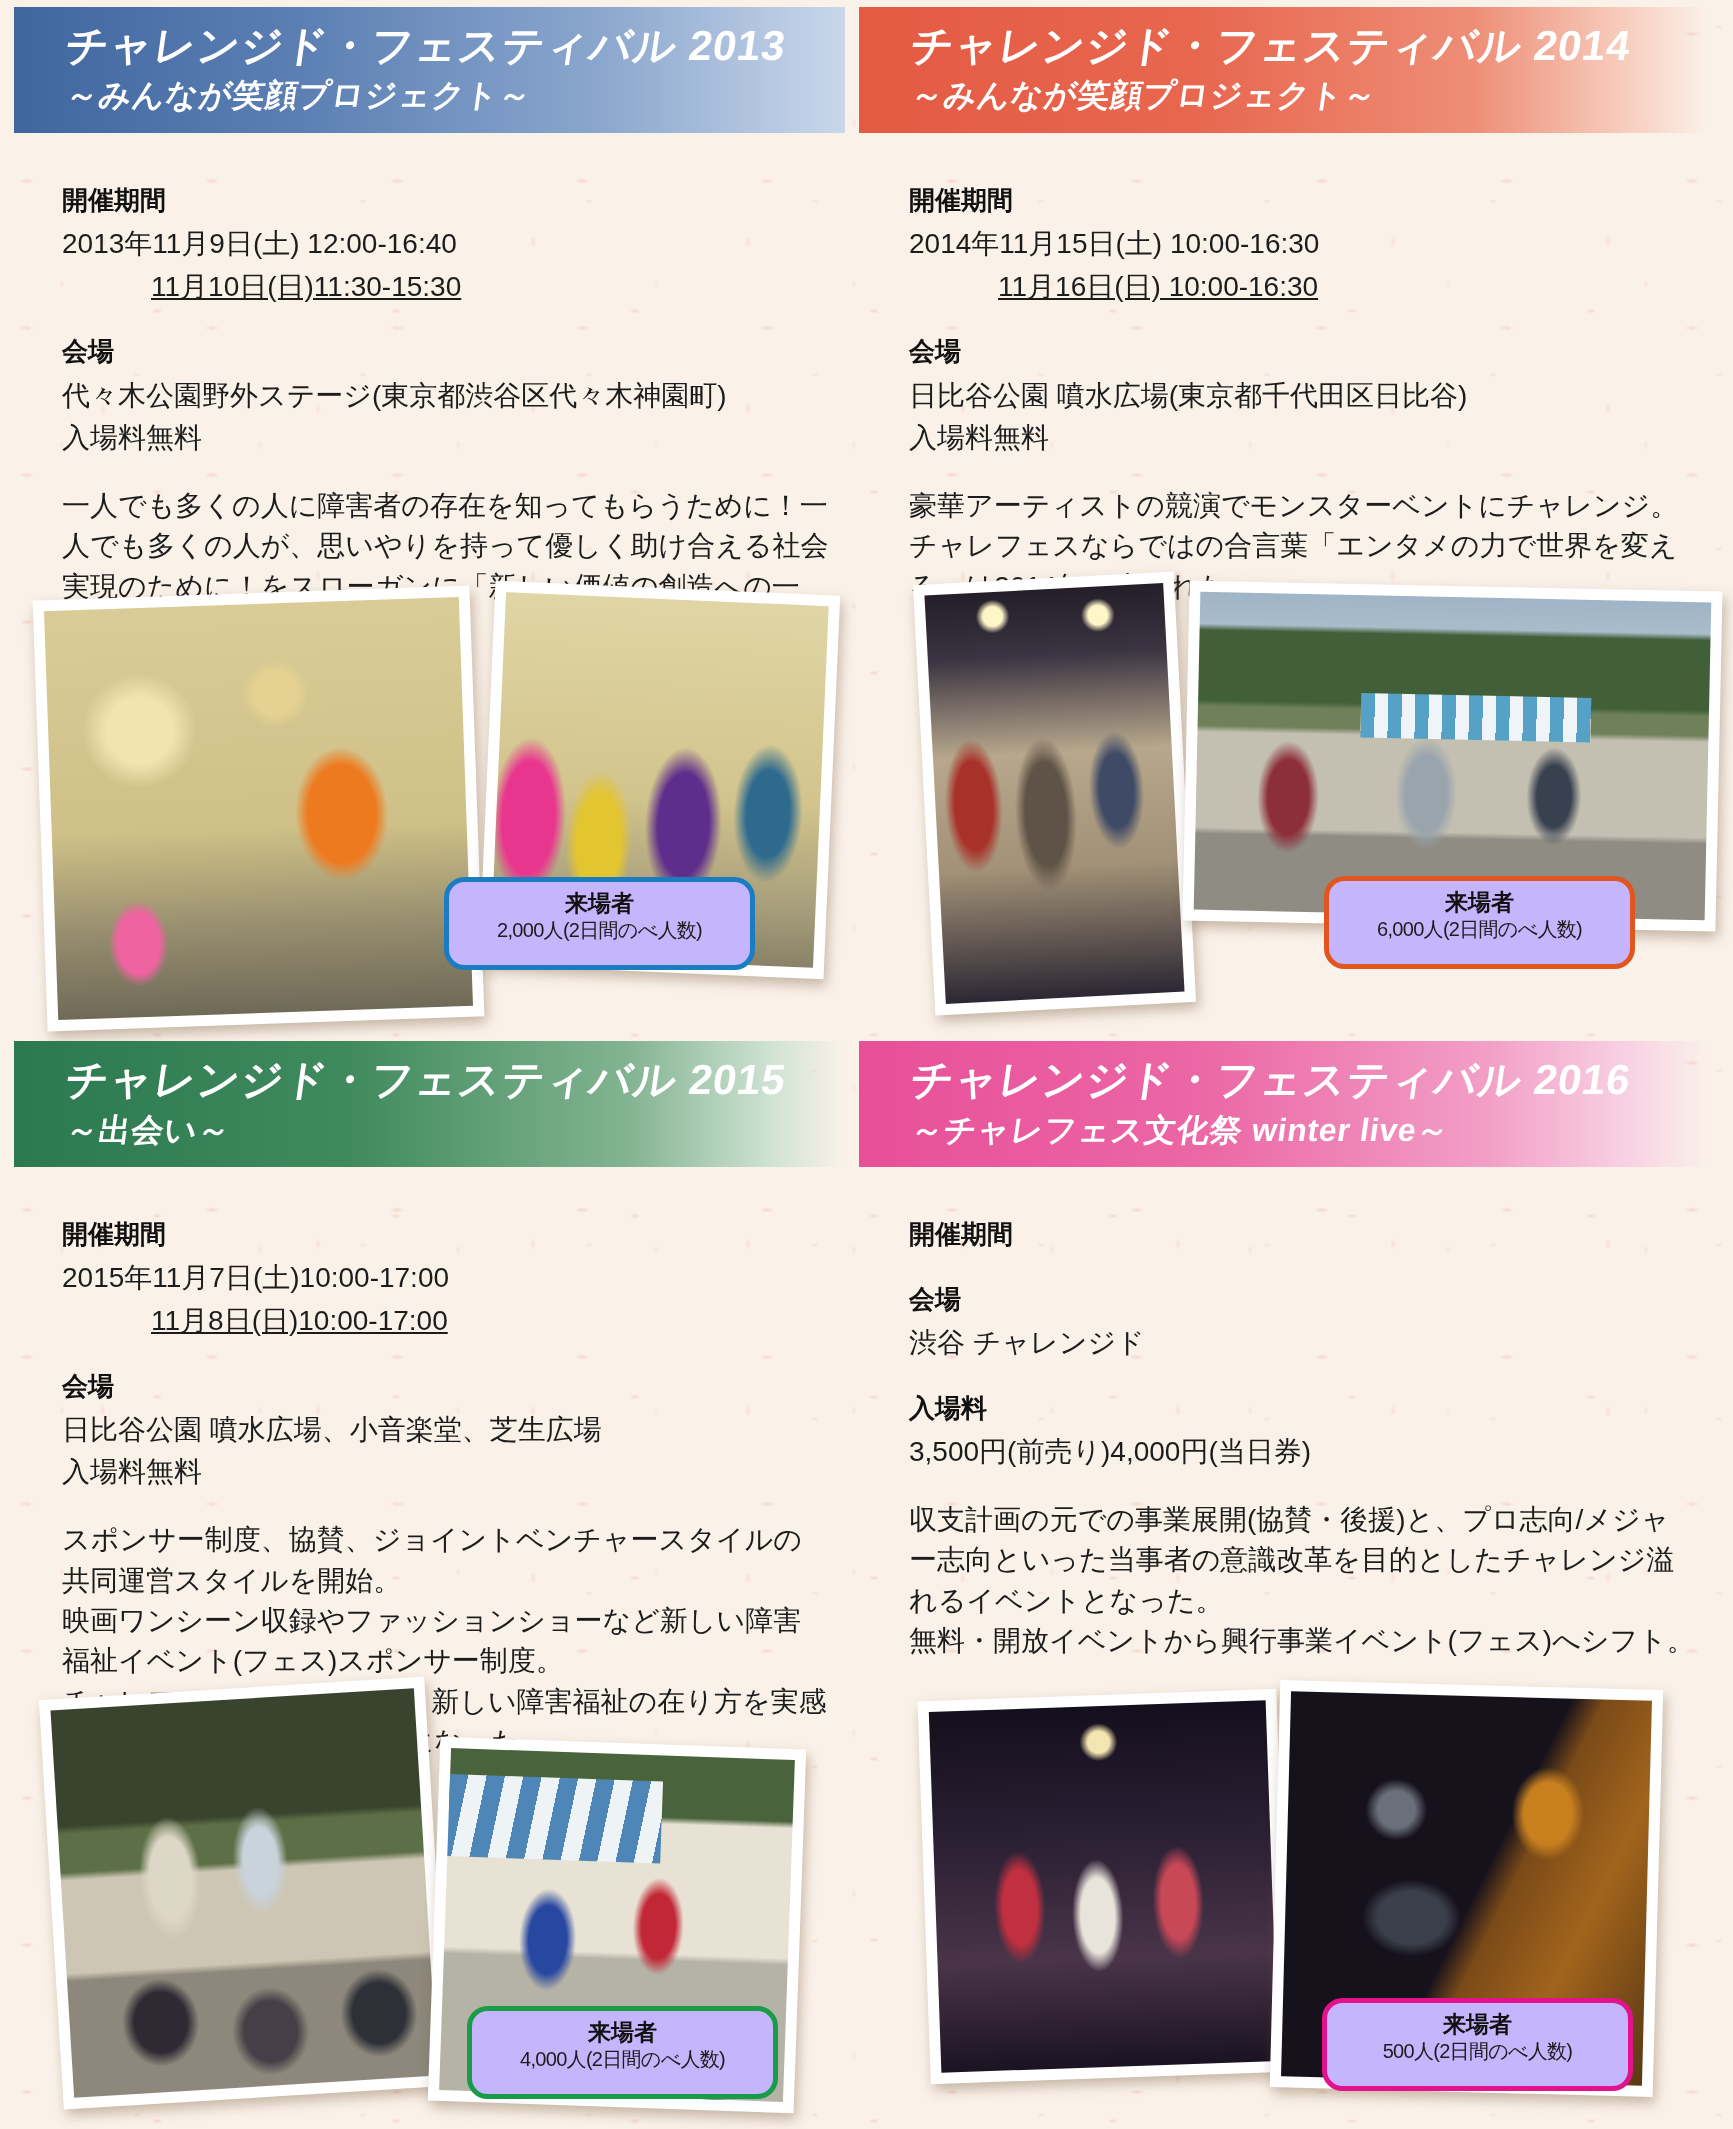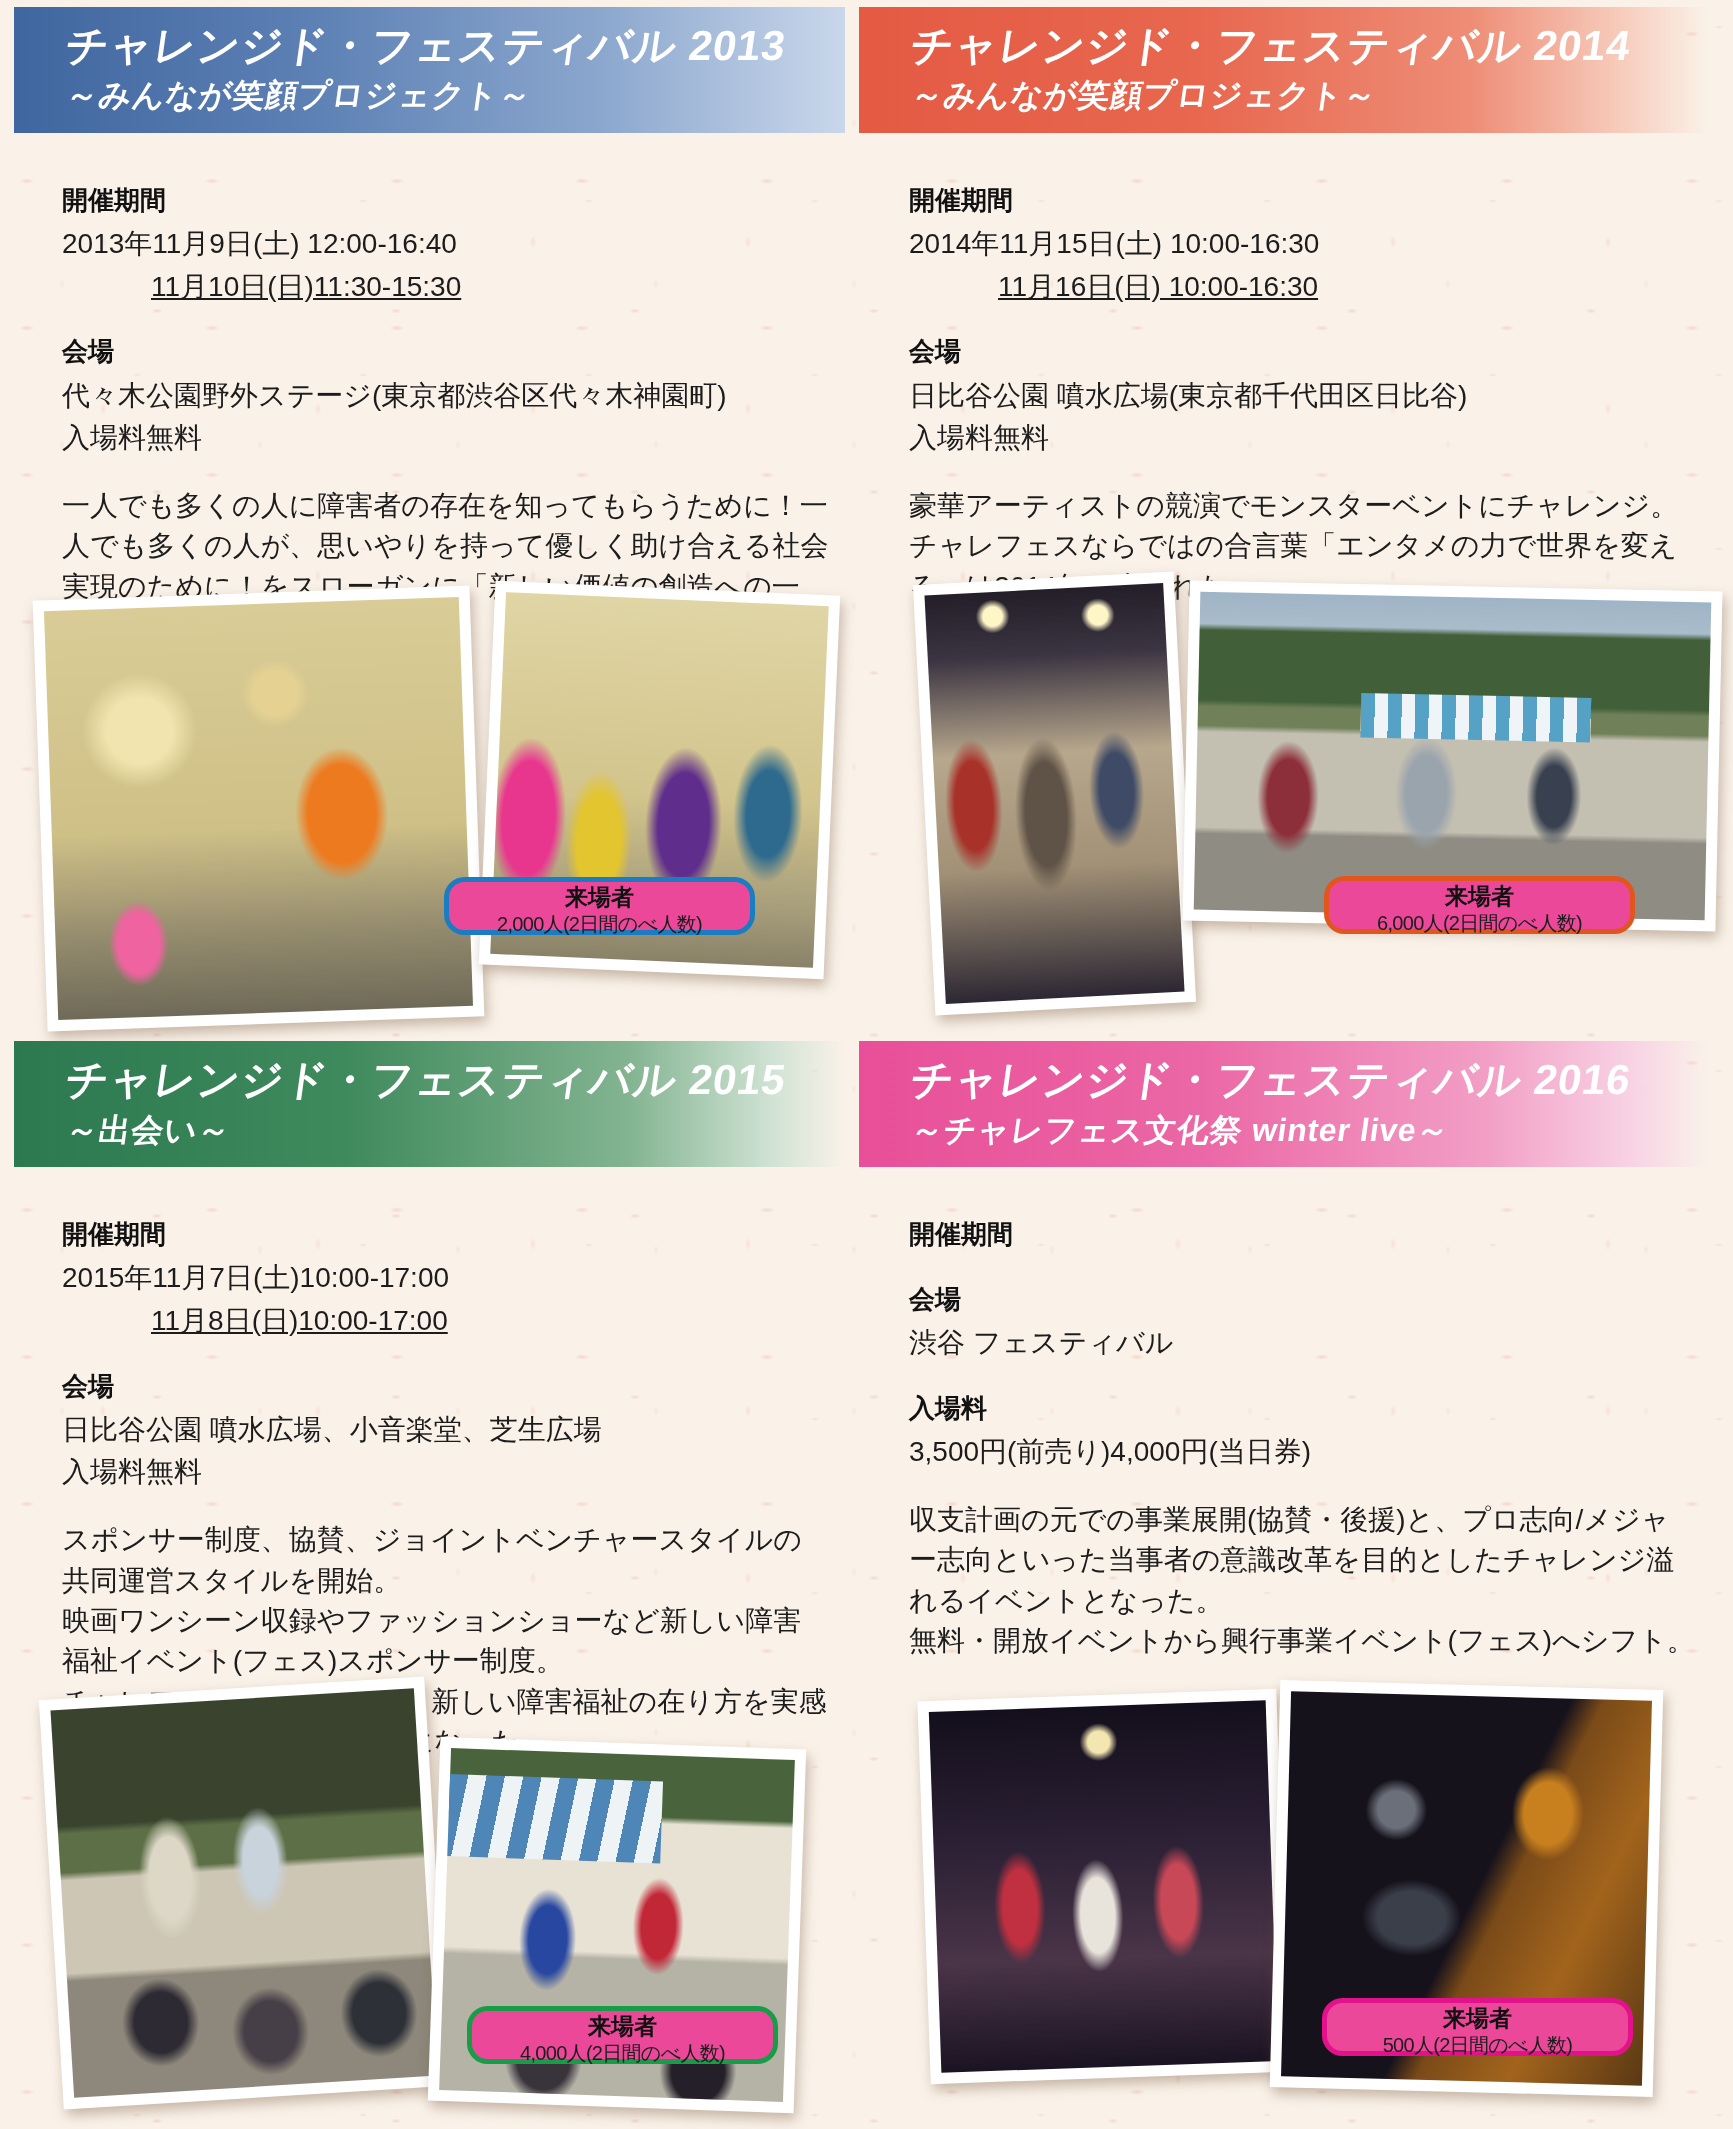--- a/index.html
+++ b/index.html
@@ -102,22 +102,22 @@
     radial-gradient(34px 75px at 48% 58%,#e8e4dc 0 50%,rgba(232,228,220,0) 75%),
     radial-gradient(34px 75px at 72% 55%,#c84858 0 50%,rgba(200,72,88,0) 75%),
     radial-gradient(27px 27px at 50% 10%,#f4e6b0 0 40%,rgba(244,230,176,0) 70%),
     linear-gradient(180deg,#140f1c 0%,#2a1f33 35%,#4a3448 70%,#1a1322 100%);}
   .i16b{background-image:
     radial-gradient(48px 62px at 72% 30%,#c8801f 0 50%,rgba(200,128,31,0) 75%),
     radial-gradient(62px 48px at 35% 58%,#3a3f4a 0 55%,rgba(58,63,74,0) 80%),
     radial-gradient(41px 41px at 30% 30%,#6a6f7a 0 45%,rgba(106,111,122,0) 75%),
     linear-gradient(115deg,#16121c 0 52%,#7a4a18 58%,#a2641c 75%,#5a3814 100%);}
   
-  .badge{position:absolute;width:311px;height:58px;box-sizing:border-box;background:#ec4899;
-    border:5.5px solid #000;border-radius:20.5px;text-align:center;padding-top:1px;z-index:5;}
+  .badge{position:absolute;width:311px;height:93px;box-sizing:border-box;background:#c4b5fd;
+    border:5.5px solid #000;border-radius:20.5px;text-align:center;padding-top:7px;z-index:5;}
   .badge .blabel{font-size:23px;font-weight:700;color:#111;line-height:1.25;}
   .badge .bvalue{font-size:20px;color:#1c1c1c;line-height:1.2;letter-spacing:-0.7px;}
   .s0 .badge{left:444px;top:877px;border-color:#1a7dc2;}
   .s1 .badge{left:457px;top:876px;border-color:#e1561f;}
   .s2 .badge{left:467px;top:965px;border-color:#189c48;}
   .s3 .badge{left:455px;top:957px;border-color:#e3118b;}
 </style>
 </head>
 <body>
 
@@ -213,21 +213,21 @@
 
   <section class="quad s3 row2 col-r">
     <div class="banner">
       <div class="banner-title">チャレンジド・フェスティバル 2016</div>
       <div class="banner-subtitle">～チャレフェス文化祭 winter live～</div>
     </div>
     <div class="content">
       <h3 class="first">開催期間</h3>
 
       <h3>会場</h3>
-      <p>渋谷 フェスティバル</p>
+      <p>渋谷 チャレンジド</p>
 
       <h3>入場料</h3>
       <p>3,500円(前売り)4,000円(当日券)</p>
       <div class="desc">
         <p>収支計画の元での事業展開(協賛・後援)と、プロ志向/メジャー志向といった当事者の意識改革を目的としたチャレンジ溢れるイベントとなった。</p>
         <p>無料・開放イベントから興行事業イベント(フェス)へシフト。</p>
 
       </div>
     </div>
     <div class="photo p16a" title="暗いステージで歌う赤と白の衣装の出演者">

